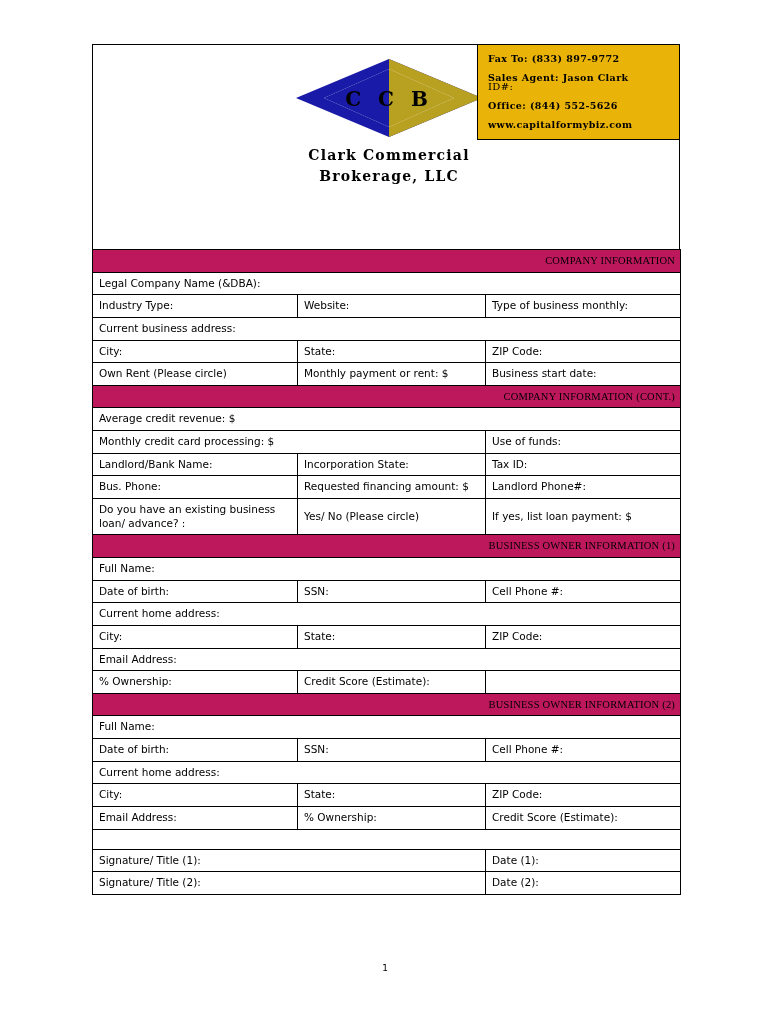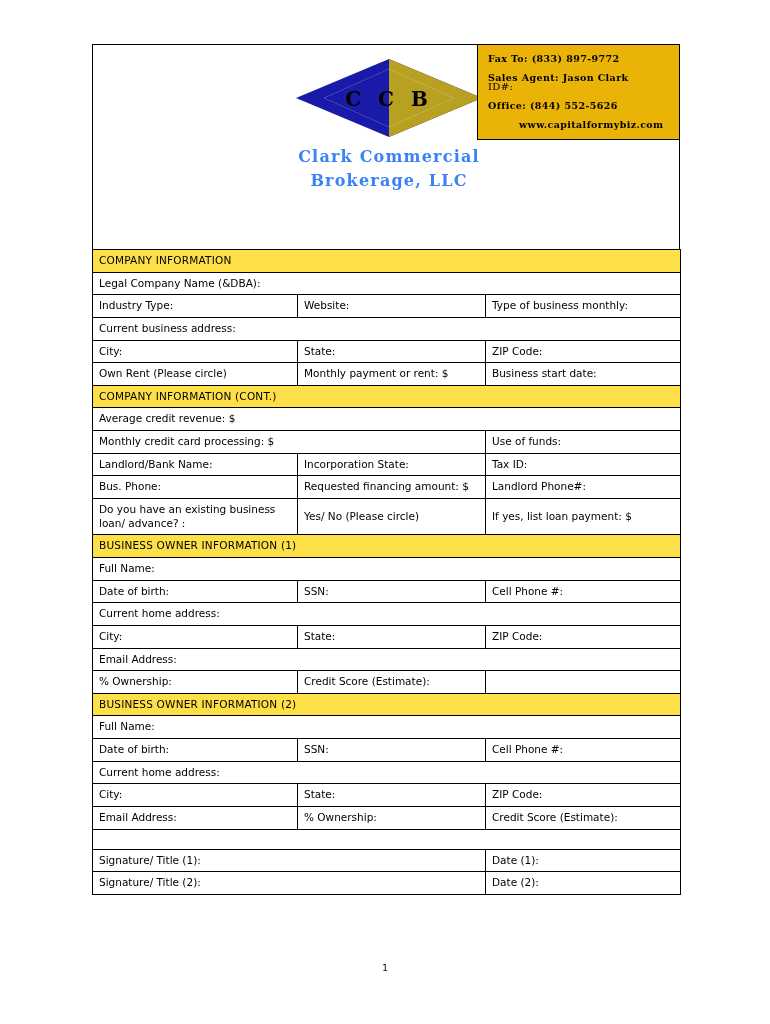--- a/index.html
+++ b/index.html
@@ -49,21 +49,21 @@
   }
   .contact-line {
     font-family: "DejaVu Serif", serif;
     font-weight: bold;
     font-size: 9.5px;
     letter-spacing: 0.4px;
     line-height: 1.25;
     margin-bottom: 7px;
     white-space: nowrap;
   }
-  .contact-line:last-child { margin-bottom: 0; margin-left: 31px; }
+  .contact-line:last-child { margin-bottom: 0; }
   .contact-sub {
     font-family: "DejaVu Serif", serif;
     font-weight: normal;
     font-size: 10px;
     letter-spacing: 0.4px;
     line-height: 1.25;
     margin-top: -5px;
     margin-bottom: 7px;
   }
 
@@ -79,25 +79,25 @@
     position: relative;
     width: 186px;
     height: 82px;
     margin: 0 auto;
     text-decoration: underline;
   }
   .logo-diamonds svg { display: block; }
   .logo-text {
     font-family: "DejaVu Serif", serif;
     font-weight: bold;
-    font-size: 16px;
+    font-size: 14px;
     letter-spacing: 1.2px;
     line-height: 1.5;
     margin-top: 6px;
-    color: #3b82f6;
+    color: #000000;
   }
 
   .form-title {
     position: absolute;
     left: 0;
     right: 0;
     top: 172px;
     text-align: center;
     font-family: "DejaVu Sans", sans-serif;
     font-weight: bold;
@@ -112,25 +112,26 @@
   }
   table.form td {
     border: 1px solid #000;
     font-size: 10.5px;
     padding: 4px 5px 4px 6px;
     height: 11px;
     vertical-align: middle;
     line-height: 1.3;
   }
   td.section {
-    background: #fde047;
-    text-align: left;
+    background: #be185d;
+    text-align: right;
     font-size: 10.5px;
     letter-spacing: 0.2px;
     padding: 4px 0;
+    font-family: Liberation Serif, serif;
   }
   td.tall { height: 26px; vertical-align: middle; }
   td.sig { height: 38px; vertical-align: middle; padding-top: 16px; }
   .spacer-row td { border: none; height: 14px; padding: 0; }
   .pagenum {
     position: absolute;
     left: 0; right: 0;
     top: 963px;
     text-align: center;
     font-size: 9px;

